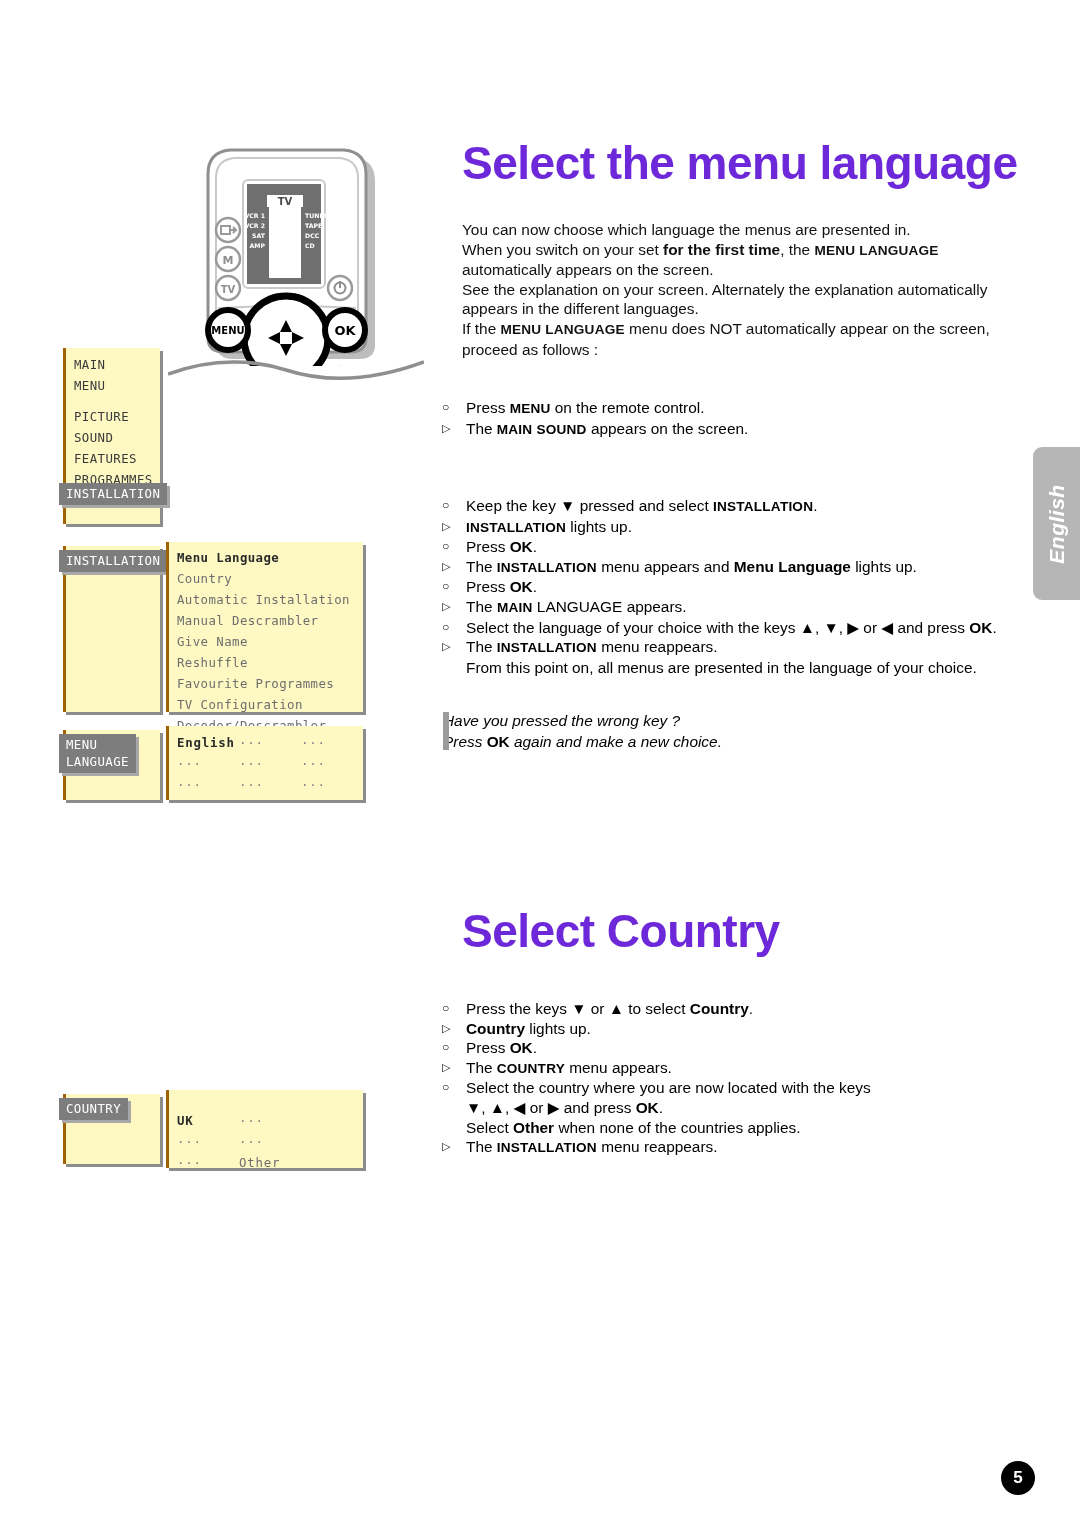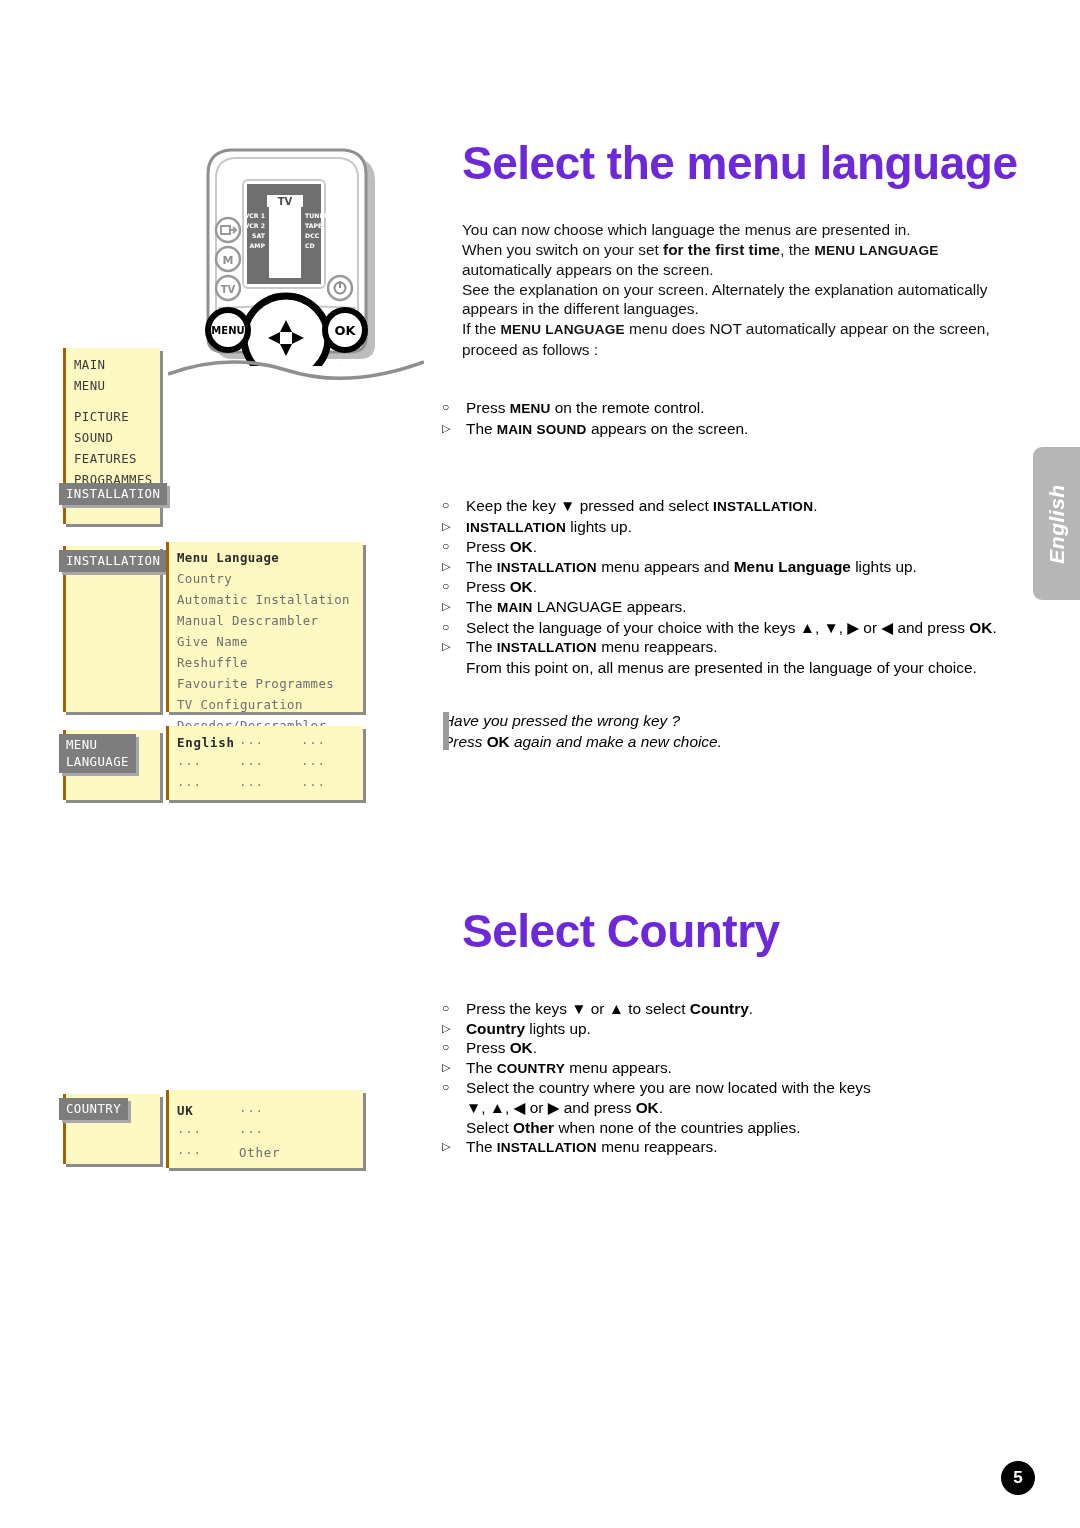--- a/index.html
+++ b/index.html
@@ -156,21 +156,21 @@
     white-space:nowrap;
   }
   #tab-installation{left:59px;top:483px;}
   #tab-installation-2{left:59px;top:550px;}
   #tab-menulanguage{left:59px;top:734px;}
   #tab-country{left:59px;top:1098px;}
 
   
   #osd-install-right{left:166px;top:542px;width:197px;height:170px;padding-top:5px;}
   #osd-lang-right{left:166px;top:726px;width:197px;height:74px;padding-top:6px;}
-  #osd-country-right{left:166px;top:1090px;width:197px;height:78px;padding-top:10px;}
+  #osd-country-right{left:166px;top:1090px;width:197px;height:78px;padding-top:20px;}
 
   .grid3{
     display:grid;
     grid-template-columns:1fr 1fr 1fr;
     padding-left:8px;
     row-gap:0px;
   }
   .grid3 .cell{
     font-size:12.4px;
     line-height:21px;

